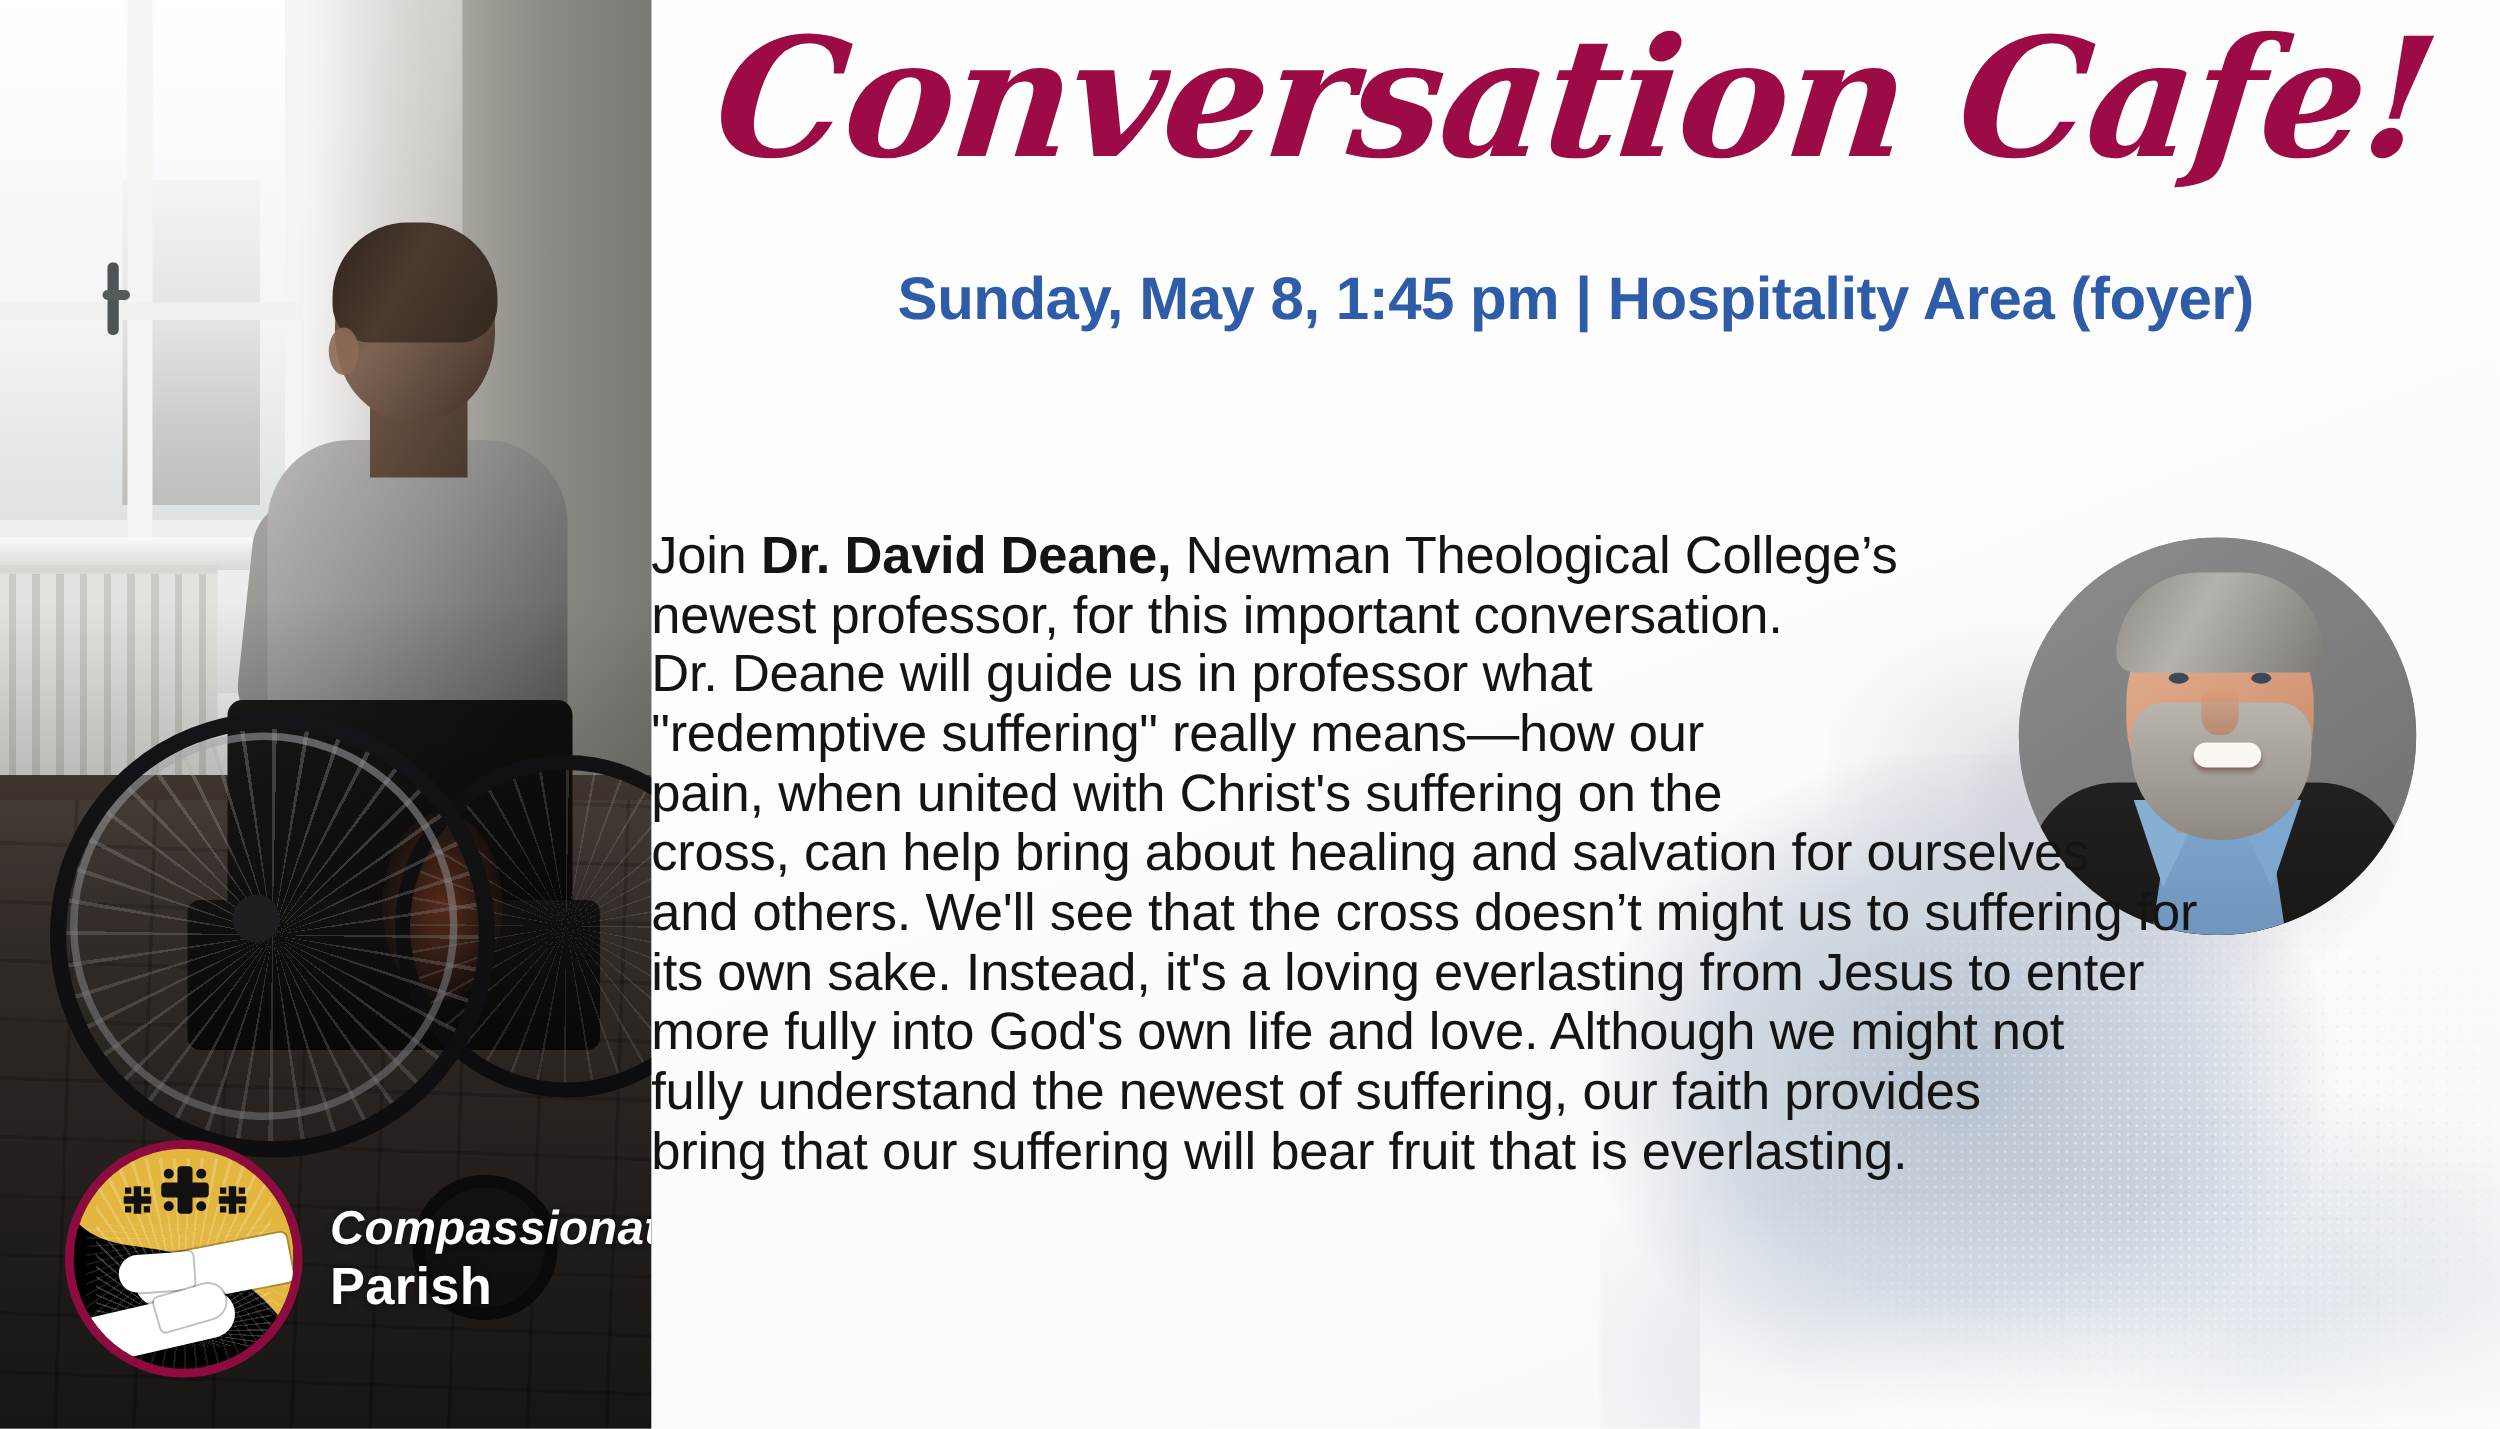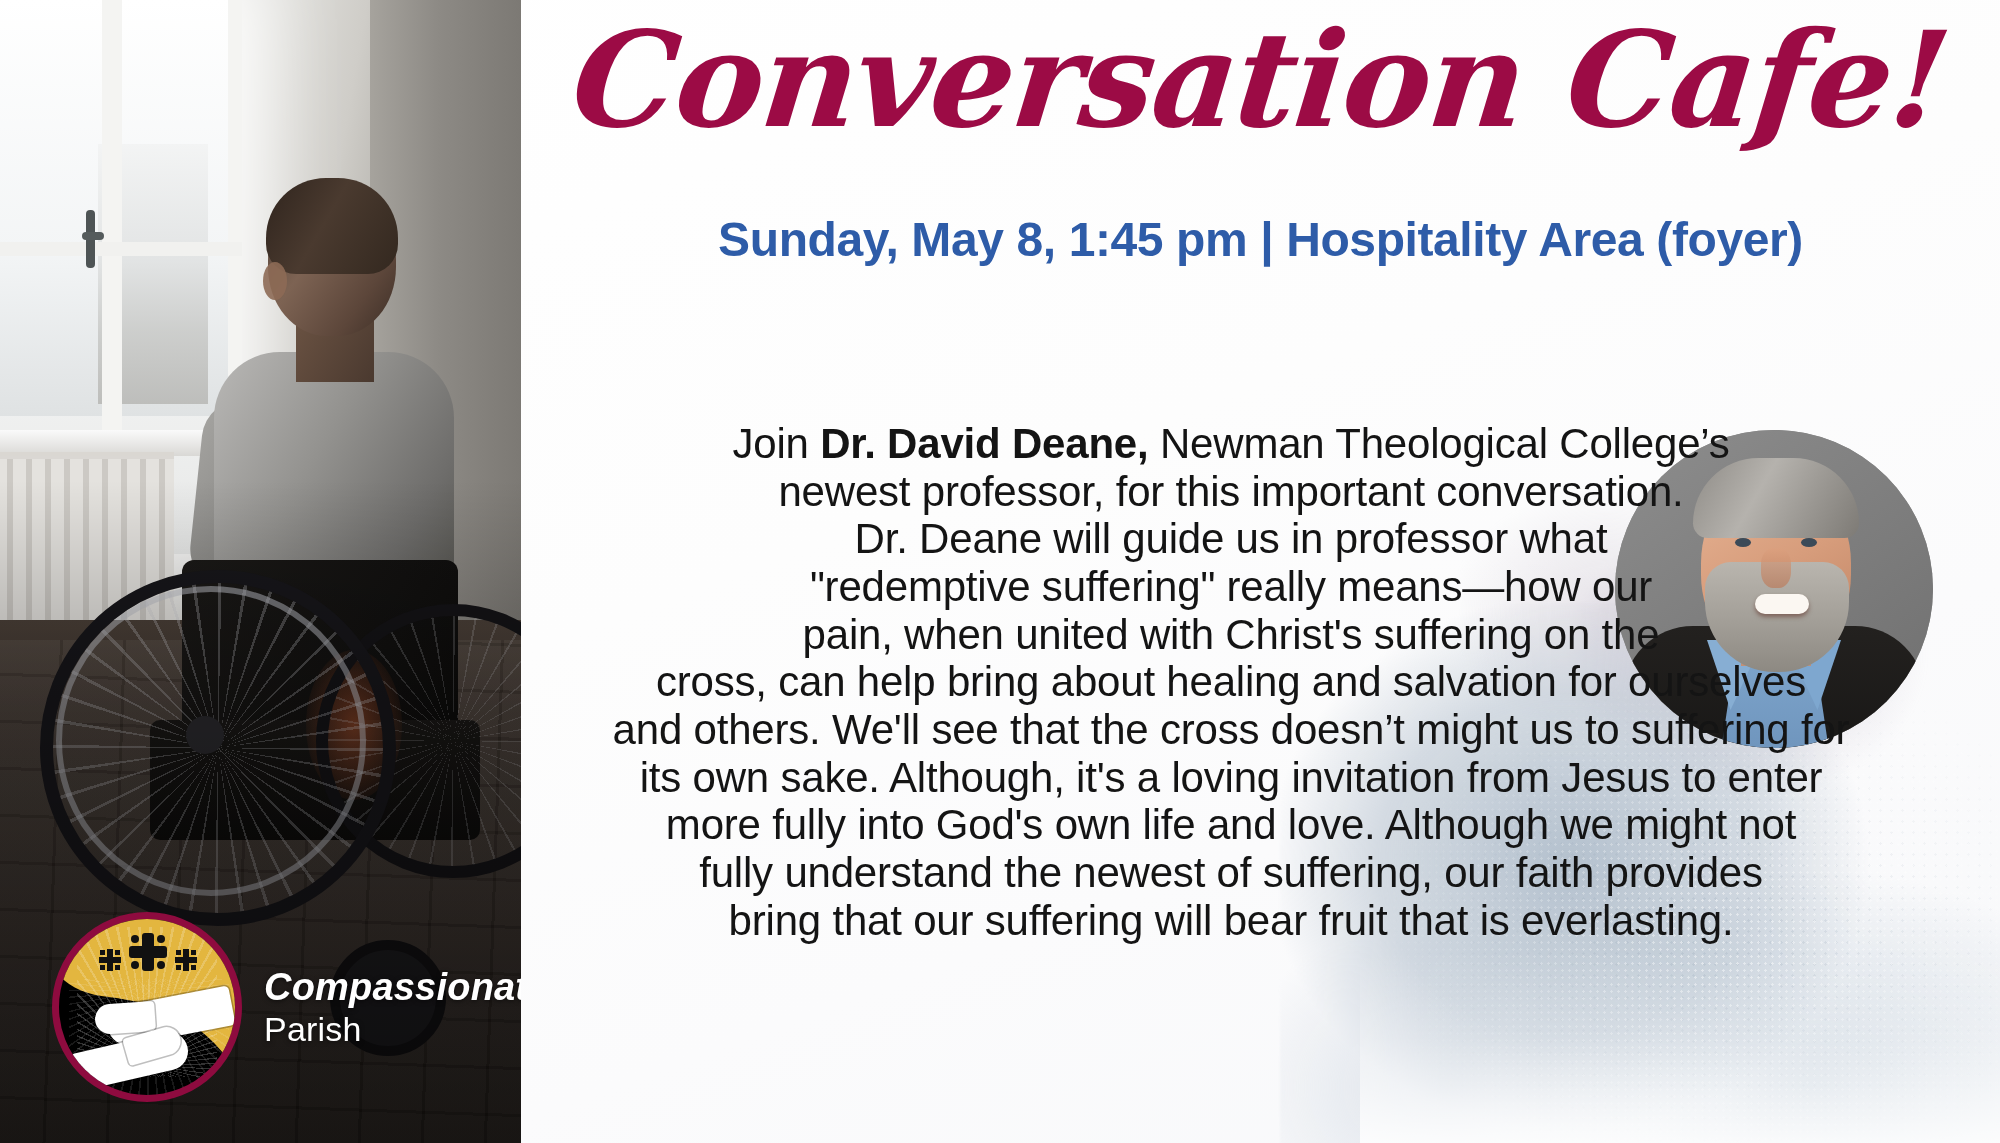--- a/index.html
+++ b/index.html
@@ -240,21 +240,21 @@
   .hand-lower-fingers{
     position:absolute;left:66px;top:112px;width:56px;height:28px;background:#fff;
     border-radius:6px 22px 22px 6px;transform:rotate(-16deg);
     box-shadow:0 0 0 1.5px rgba(0,0,0,.25);
   }
   .logo-text{color:#ffffff;line-height:1.06;text-shadow:0 1px 5px rgba(0,0,0,.6);}
   .logo-text .l1{
     font-size:38px;font-weight:700;font-style:italic;letter-spacing:.2px;
   }
   .logo-text .l2{
-    font-size:34px;font-weight:400;letter-spacing:.2px;margin-top:4px;
+    font-size:42px;font-weight:700;letter-spacing:.2px;margin-top:4px;
   }
 
   
   .content{
     position:absolute;left:521px;top:0;width:1479px;height:1143px;
   }
   .title{
     position:absolute;left:0;top:10px;width:1479px;text-align:center;
     color:#9C0B45;
     font-family:"DejaVu Serif", serif;
@@ -270,21 +270,21 @@
   .headline{
     position:absolute;left:0;top:330px;width:1479px;text-align:center;
     color:#8E0B3F;font-weight:700;font-size:53px;letter-spacing:-.6px;
     white-space:nowrap;
   }
   .body{
     position:absolute;left:0;top:420px;width:1420px;
     color:#141414;font-size:42px;line-height:1.135;font-weight:400;
     letter-spacing:-.2px;
   }
-  .body .line{white-space:nowrap;text-align:center;}
+  .body .line{white-space:nowrap;}
   .body b{font-weight:700;}
 
   
   .headshot{
     position:absolute;left:1094px;top:430px;width:318px;height:318px;border-radius:50%;
     overflow:hidden;background:#8a8a8a;
   }
   .hs-bg{position:absolute;inset:0;background:linear-gradient(145deg,#8d8d8d 0%,#7c7c7c 55%,#6e6e6e 100%);}
   .hs-shoulders{
     position:absolute;left:8px;top:196px;width:302px;height:140px;border-radius:70px 70px 0 0;
@@ -455,20 +455,20 @@
     </div>
 
     <div class="body">
       <div class="line"><span>Join </span><b>Dr. David Deane,</b><span> Newman Theological College’s</span></div>
       <div class="line">newest professor, for this important conversation.</div>
       <div class="line">Dr. Deane will guide us in professor what</div>
       <div class="line">"redemptive suffering" really means—how our</div>
       <div class="line">pain, when united with Christ's suffering on the</div>
       <div class="line">cross, can help bring about healing and salvation for ourselves</div>
       <div class="line">and others. We'll see that the cross doesn’t might us to suffering for</div>
-      <div class="line">its own sake. Although, it's a loving invitation from Jesus to enter</div>
+      <div class="line">its own sake. Instead, it's a loving everlasting from Jesus to enter</div>
       <div class="line">more fully into God's own life and love. Although we might not</div>
       <div class="line">fully understand the  newest of suffering, our  faith provides</div>
       <div class="line">bring that our suffering will bear fruit that is everlasting.</div>
     </div>
 
   </div>
 </div>
 
 </body></html>

